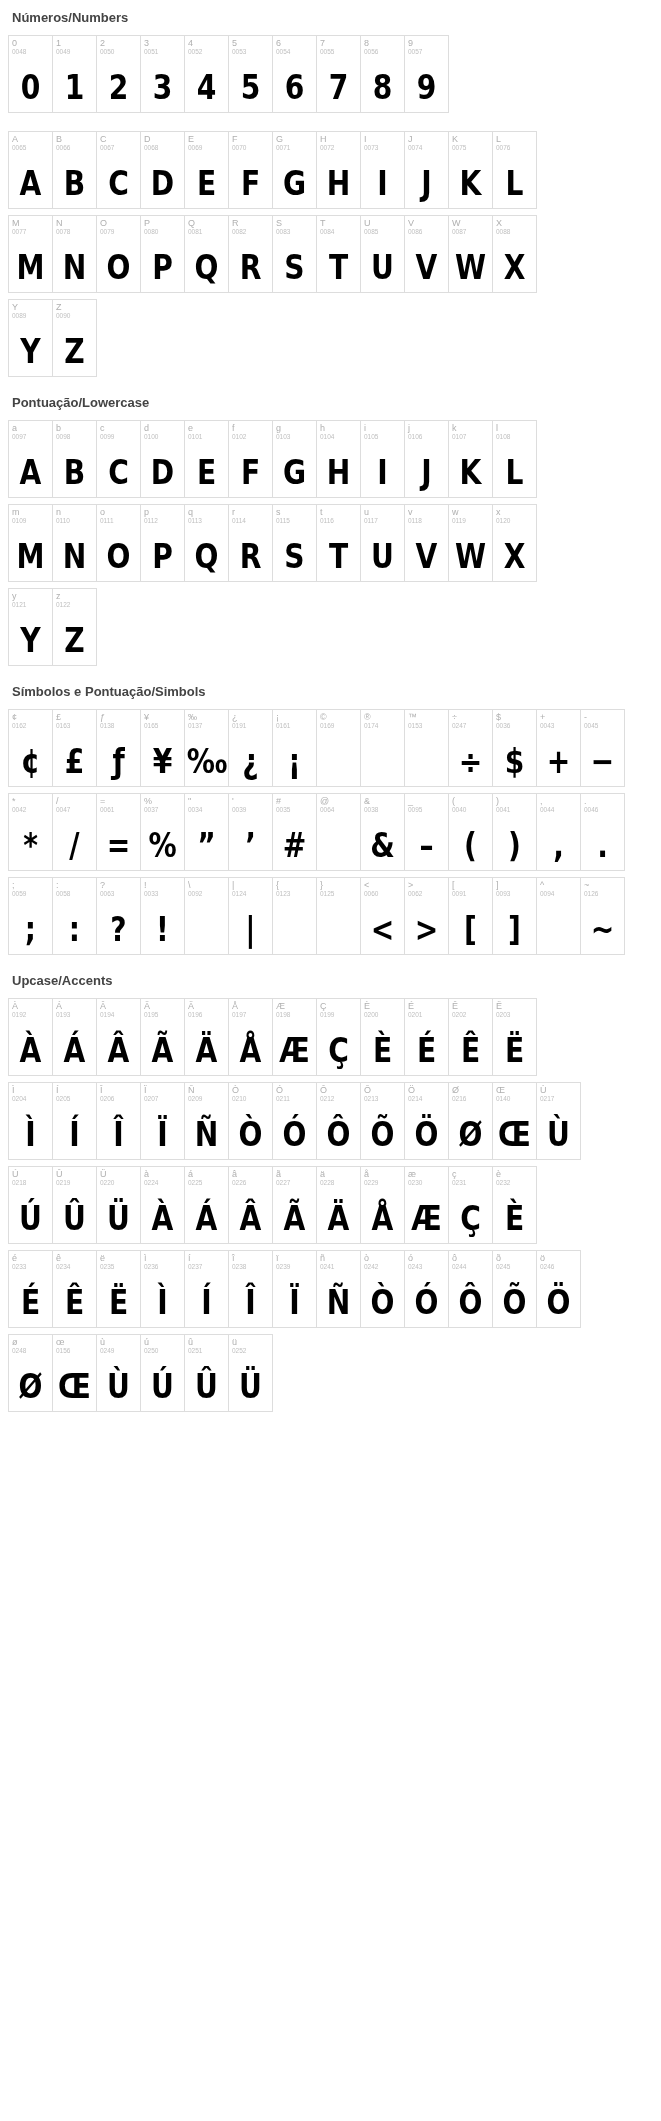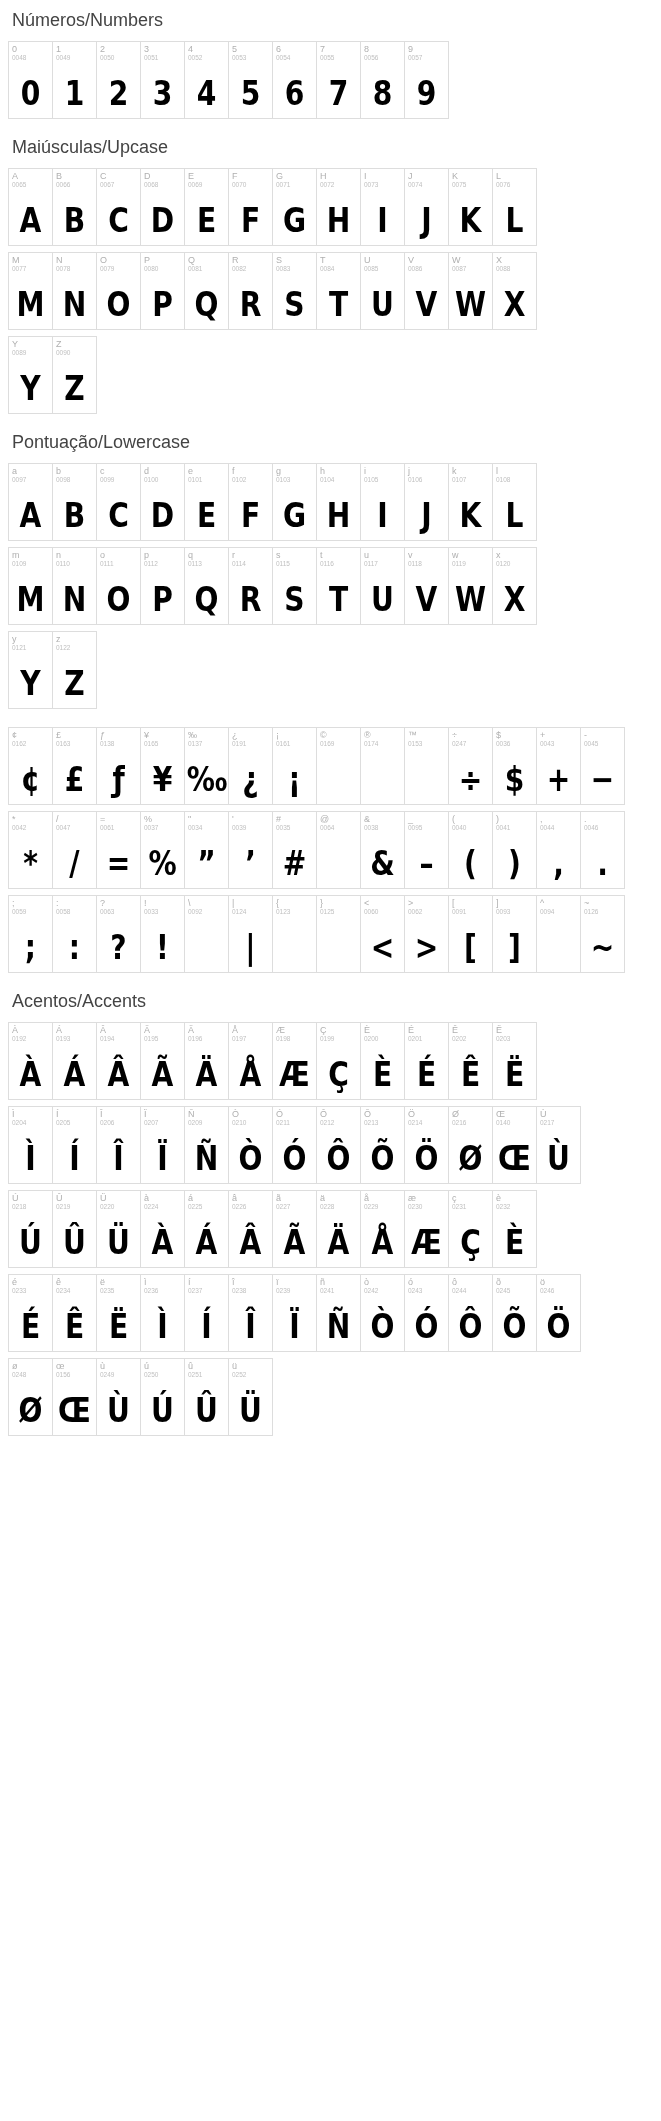--- a/index.html
+++ b/index.html
@@ -14,24 +14,24 @@
   }
   .page {
     width: 661px;
     box-sizing: border-box;
     padding: 0 8px 20px 8px;
   }
   .section {
     margin-bottom: 18px;
   }
   .section-title {
-    font-size: 18px;
+    font-size: 13px;
     color: #444444;
     margin: 10px 0 10px 4px;
-    font-weight: normal;
+    font-weight: bold;
   }
   .row {
     display: flex;
     flex-wrap: nowrap;
     margin-bottom: 6px;
   }
   .cell {
     width: 45px;
     height: 78px;
     box-sizing: border-box;
@@ -129,21 +129,20 @@
             <span class="glyph">8</span>
           </div>
           <div class="cell">
             <span class="ch-label">9</span>
             <span class="ch-code">0057</span>
             <span class="glyph">9</span>
           </div>
         </div>
       </div>
       <div class="section">
-        <div class="section-title">Maiúsculas/Upcase</div>
         <div class="row">
           <div class="cell">
             <span class="ch-label">A</span>
             <span class="ch-code">0065</span>
             <span class="glyph">A</span>
           </div>
           <div class="cell">
             <span class="ch-label">B</span>
             <span class="ch-code">0066</span>
             <span class="glyph">B</span>
@@ -407,20 +406,21 @@
             <span class="glyph">Y</span>
           </div>
           <div class="cell">
             <span class="ch-label">z</span>
             <span class="ch-code">0122</span>
             <span class="glyph">Z</span>
           </div>
         </div>
       </div>
       <div class="section">
+        <div class="section-title">Símbolos e Pontuação/Simbols</div>
         <div class="row">
           <div class="cell">
             <span class="ch-label">¢</span>
             <span class="ch-code">0162</span>
             <span class="glyph">¢</span>
           </div>
           <div class="cell">
             <span class="ch-label">£</span>
             <span class="ch-code">0163</span>
             <span class="glyph">£</span>
@@ -625,21 +625,21 @@
             <span class="glyph"></span>
           </div>
           <div class="cell">
             <span class="ch-label">~</span>
             <span class="ch-code">0126</span>
             <span class="glyph">~</span>
           </div>
         </div>
       </div>
       <div class="section">
-        <div class="section-title">Acentos/Accents</div>
+        <div class="section-title">Upcase/Accents</div>
         <div class="row">
           <div class="cell">
             <span class="ch-label">À</span>
             <span class="ch-code">0192</span>
             <span class="glyph">À</span>
           </div>
           <div class="cell">
             <span class="ch-label">Á</span>
             <span class="ch-code">0193</span>
             <span class="glyph">Á</span>

